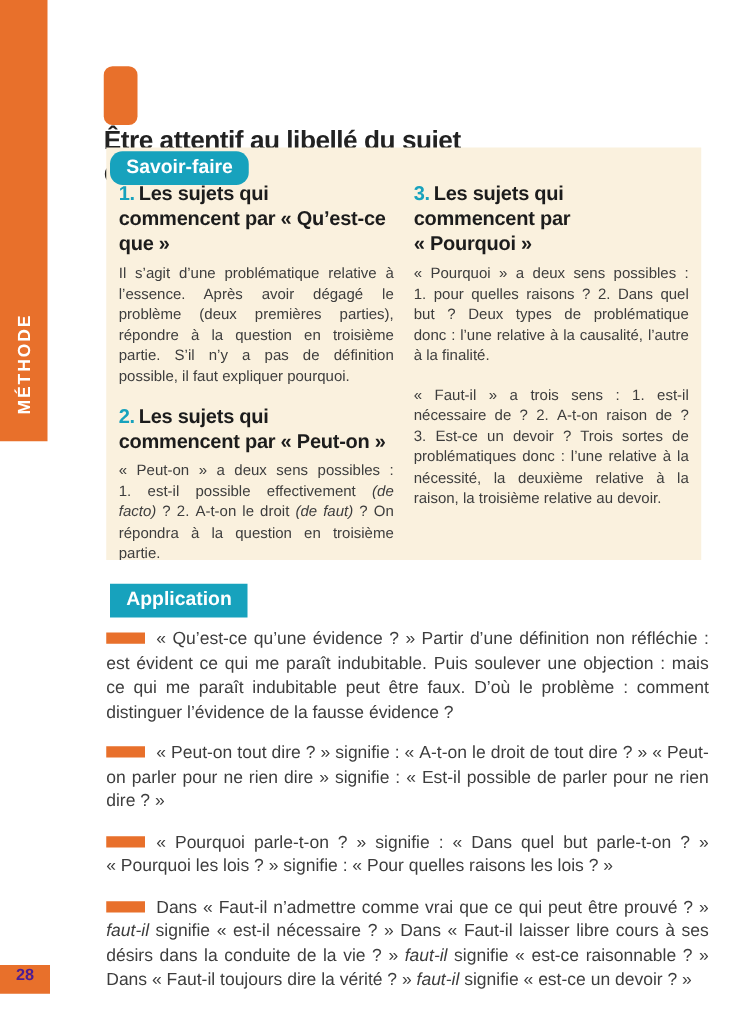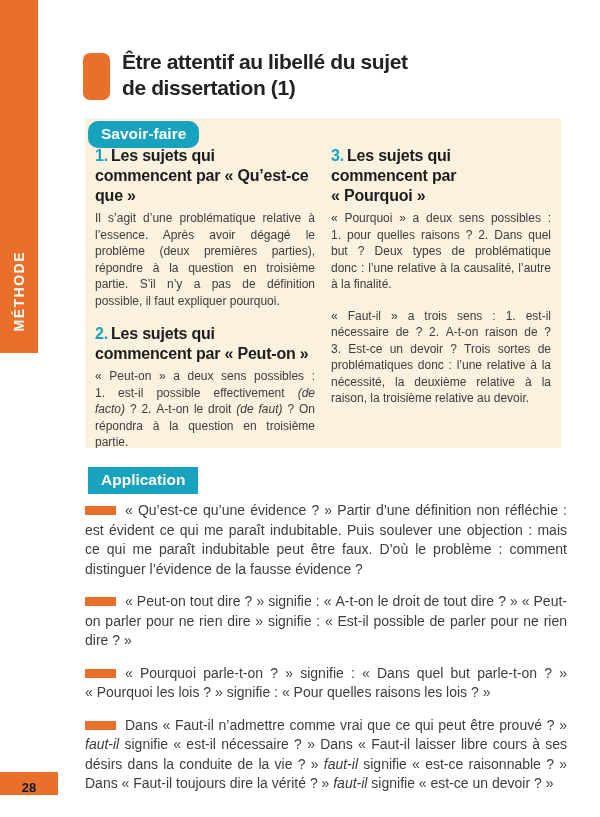--- a/index.html
+++ b/index.html
@@ -20,21 +20,21 @@
     position:absolute;left:0;top:0;width:38px;height:353px;background:var(--orange);
     display:flex;align-items:flex-end;justify-content:center;
     padding-bottom:22px;box-sizing:border-box;
   }
   .side-tab-label{
     writing-mode:vertical-rl;transform:rotate(180deg);
     color:#ffffff;font-weight:bold;font-size:14px;letter-spacing:1.5px;
   }
 
   
-  .title-block{position:absolute;left:83px;top:49px;display:flex;align-items:flex-start;}
+  .title-block{position:absolute;left:83px;top:49px;display:flex;align-items:flex-start;flex-direction:column;}
   .title-mark{width:27px;height:47px;background:var(--orange);border-radius:7px;margin-right:12px;margin-top:4px;flex:0 0 auto;}
   .title-text{font-size:21px;font-weight:bold;color:var(--ink);line-height:1.25;letter-spacing:-0.4px;}
 
   
   .badge{
     position:absolute;background:var(--teal);color:#ffffff;font-weight:bold;
     font-size:15.5px;line-height:1;padding:5px 13px 6px 13px;z-index:2;
   }
   .badge-sf{left:88px;top:121px;border-radius:10px;}
   .badge-app{left:88px;top:467px;text-align:center;}
@@ -51,23 +51,23 @@
   .sec-body{font-size:12px;color:var(--body-ink);line-height:16.5px;text-align:justify;}
   .it{font-style:italic;}
 
   
   .application{position:absolute;left:85px;top:501px;width:482px;}
   .app-par{font-size:14px;color:var(--body-ink);line-height:19.5px;text-align:justify;margin:0 0 13px 0;}
   .bullet{display:inline-block;width:31px;height:9px;background:var(--orange);margin-right:9px;}
 
   
   .page-num-bar{
-    position:absolute;left:0;top:772px;width:58px;height:23px;background:var(--orange);
-    display:flex;align-items:flex-end;justify-content:center;
-    color:#0f172a;font-weight:bold;font-size:13px;
+    position:absolute;left:0;top:772px;width:40px;height:23px;background:var(--orange);
+    display:flex;align-items:flex-start;justify-content:center;
+    color:#4c1d95;font-weight:bold;font-size:13px;
   }
 </style>
 </head>
 <body>
 
 <div class="page">
 
   <div class="side-tab">
     <span class="side-tab-label">MÉTHODE</span>
   </div>

